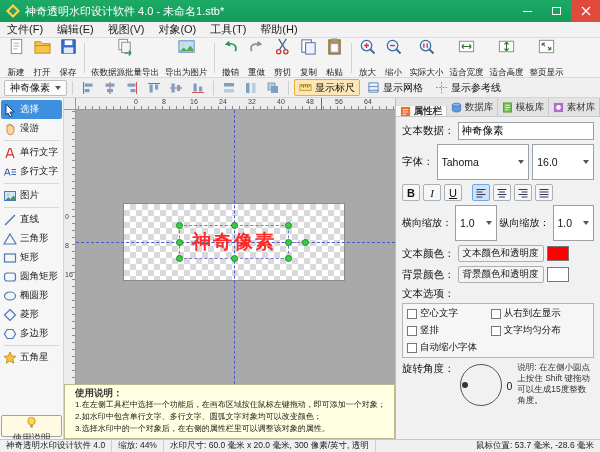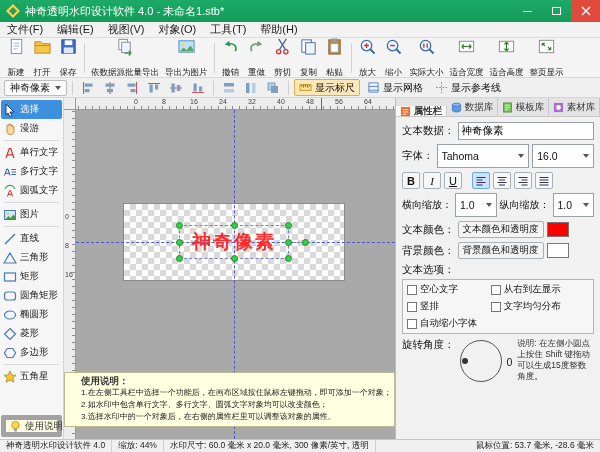--- a/index.html
+++ b/index.html
@@ -41,21 +41,21 @@
 
   
   .main { flex:1; display:flex; min-height:0; }
 
   
   .sidebar { width:64px; flex:none; background:#f6f6f6; border-right:1px solid #d4d4d4; display:flex; flex-direction:column; padding:2px 1px; }
   .tool { display:flex; align-items:center; gap:3px; height:19px; padding:0 2px; border-radius:2px; font-size:9.5px; color:#222; white-space:nowrap; }
   .tool svg { width:14px; height:14px; flex:none; }
   .tool.active { background:#3d8fe0; color:#fff; }
   .tool-sep { height:1px; background:#d8d8d8; margin:2px 3px; }
-  .help-btn { margin-top:auto; display:flex; align-items:center; gap:3px; height:22px; padding:0 3px; background:#fffbe2; border:5px solid #a3a3a3; border-radius:2px; font-size:9.5px; color:#333; white-space:nowrap; }
+  .help-btn { margin-top:auto; display:flex; align-items:center; gap:3px; height:22px; padding:0 3px; background:#fffbe2; border:1px solid #a3a3a3; border-radius:2px; font-size:9.5px; color:#333; white-space:nowrap;flex-direction:column; }
   .help-btn svg { width:13px; height:13px; flex:none; }
 
   
   .canvas { position:relative; flex:1; background:#a9a9a9; overflow:hidden; min-width:0; }
   .ruler-corner { position:absolute; left:0; top:0; width:12px; height:12px; background:#ededed; border-right:1px solid #9a9a9a; border-bottom:1px solid #9a9a9a; z-index:3; }
   .ruler-top { position:absolute; left:12px; right:0; top:0; height:12px; background-color:#ededed; border-bottom:1px solid #9a9a9a; z-index:2;
     background-image:repeating-linear-gradient(90deg,#8a8a8a 0 1px,transparent 1px 7px);
     background-size:100% 4px; background-position:2px 8px; background-repeat:repeat-x; }
   .ruler-top .rlbl { position:absolute; top:0; font-size:7px; color:#444; }
   .ruler-marker { position:absolute; top:0; width:1px; height:12px; background:#e03030; }
@@ -67,34 +67,34 @@
   .artboard { position:absolute; left:48px; top:94px; width:220px; height:76px; background-color:#fff;
     background-image:linear-gradient(45deg,#d9d9d9 25%,transparent 25%,transparent 75%,#d9d9d9 75%),
                      linear-gradient(45deg,#d9d9d9 25%,transparent 25%,transparent 75%,#d9d9d9 75%);
     background-size:12px 12px; background-position:0 0,6px 6px; box-shadow:0 0 0 1px #8a8a8a; }
   .guide-v { position:absolute; left:158px; top:0; bottom:0; width:0; border-left:1px dashed #4a55cf; z-index:1; }
   .guide-h { position:absolute; top:132px; left:0; right:0; height:0; border-top:1px dashed #4a55cf; z-index:1; }
   .sel { position:absolute; left:103px; top:115px; width:110px; height:34px; border:1px dashed #7a7ad0; z-index:2; }
   .wm-text { width:100%; height:100%; display:flex; align-items:center; justify-content:center; font-size:19px; font-weight:bold; letter-spacing:2px; color:#ff2a2a; white-space:nowrap; }
   .handle { position:absolute; width:7px; height:7px; border-radius:50%; background:#35cf3f; border:1px solid #1f8a2d; z-index:3; }
   .rot-line { position:absolute; left:109px; top:16px; width:15px; border-top:1px dashed #7a7ad0; }
-  .help-panel { position:absolute; left:0; right:0; bottom:12px; height:55px; background:#ffffe1; border:1px solid #bdb88f; padding:2px 16px; z-index:4; overflow:hidden; }
+  .help-panel { position:absolute; left:0; right:0; bottom:0; height:55px; background:#ffffe1; border:1px solid #bdb88f; padding:2px 10px; z-index:4; overflow:hidden; }
   .help-title { font-size:9.5px; font-weight:bold; color:#333; line-height:1.3; }
   .help-line { font-size:8px; color:#222; line-height:1.45; white-space:nowrap; }
 
   
   .rightpanel { width:205px; flex:none; background:#f1f1f1; border-left:1px solid #bcbcbc; display:flex; flex-direction:column; }
   .rp-tabs { height:19px; display:flex; background:#e3e3e3; border-bottom:1px solid #c9c9c9; flex:none; }
   .rp-tab { flex:1; display:flex; align-items:center; justify-content:center; gap:3px; font-size:9.5px; color:#333; border-right:1px solid #c9c9c9; white-space:nowrap; }
   .rp-tab svg { width:11px; height:11px; flex:none; }
   .rp-tab.active { background:#fafafa; font-weight:bold;margin-top:8px; }
   .rp-body { padding:5px 6px 4px 6px; display:flex; flex-direction:column; gap:4px; overflow:hidden; }
   .row { display:flex; align-items:center; gap:3px; }
   .lbl { font-size:10.5px; color:#111; white-space:nowrap; flex:none; }
-  .selectbox { flex:1; height:24px; background:#fff; border:1px solid #9aa0a8; display:flex; align-items:center; padding:0 4px; gap:4px; min-width:0; }
+  .selectbox { flex:1; height:36px; background:#fff; border:1px solid #9aa0a8; display:flex; align-items:center; padding:0 4px; gap:4px; min-width:0; }
   .selectbox .sel-text { font-size:10.5px; white-space:nowrap; overflow:hidden; flex:1; }
   .selectbox .caret-down { margin-left:auto; }
   .textinput { flex:1; height:18px; border:1px solid #9aa0a8; background:#fff; font-size:10.5px; padding:0 3px; font-family:inherit; min-width:0; }
   .sty-btn { width:18px; height:17px; border:1px solid #a8b0b8; background:#f7f7f7; display:flex; align-items:center; justify-content:center; font-size:11px; border-radius:2px; flex:none; }
   .sty-btn.b { font-weight:bold; }
   .sty-btn.i { font-style:italic; font-family:"Liberation Serif",serif; }
   .sty-btn.u { text-decoration:underline; }
   .sty-btn svg { width:12px; height:12px; }
   .sty-btn.active { background:#cde3fa; border-color:#6fa8e0; }
   .color-btn { height:17px; font-size:9.5px; padding:0 4px; border:1px solid #a8b0b8; background:#f3f3f3; border-radius:2px; white-space:nowrap; display:flex; align-items:center; }
@@ -386,27 +386,20 @@
             <path d="M3 12L6.3 2.5h1.4L11 12M4.6 8.8h4.8" stroke="#d03030" fill="none" stroke-width="1.2"></path>
           </svg>
         <span>单行文字</span>
       </div>
       <div class="tool">
         <svg viewBox="0 0 14 14">
             <path d="M1.5 10.5L3.8 4h1L7 10.5M2.7 8.3h3.2" stroke="#2a52b0" fill="none" stroke-width="1"></path>
             <path d="M8.5 4.5H13M8.5 7H13M8.5 9.5H13" stroke="#2a52b0" stroke-width=".9"></path>
           </svg>
         <span>多行文字</span>
-      </div>
-      <div class="tool">
-        <svg viewBox="0 0 14 14">
-            <path d="M2 5a5.2 5.2 0 0110 0" fill="none" stroke="#2a8a4a" stroke-width="1"></path>
-            <path d="M4.5 12.5L6.6 6.5h.9l2 6M5.5 10.5h3" stroke="#d03030" fill="none" stroke-width="1"></path>
-          </svg>
-        <span>圆弧文字</span>
       </div>
       <div class="tool-sep"></div>
       <div class="tool">
         <svg viewBox="0 0 14 14">
             <rect x="1.5" y="2.5" width="11" height="9" fill="#cfe8ff" stroke="#4a7ab5"></rect>
             <circle cx="5" cy="5.8" r="1.2" fill="#f0c040"></circle>
             <path d="M2.5 11l3-3 2 2 3-3.5 2 2.5v2z" fill="#4a9a4a"></path>
           </svg>
         <span>图片</span>
       </div>

